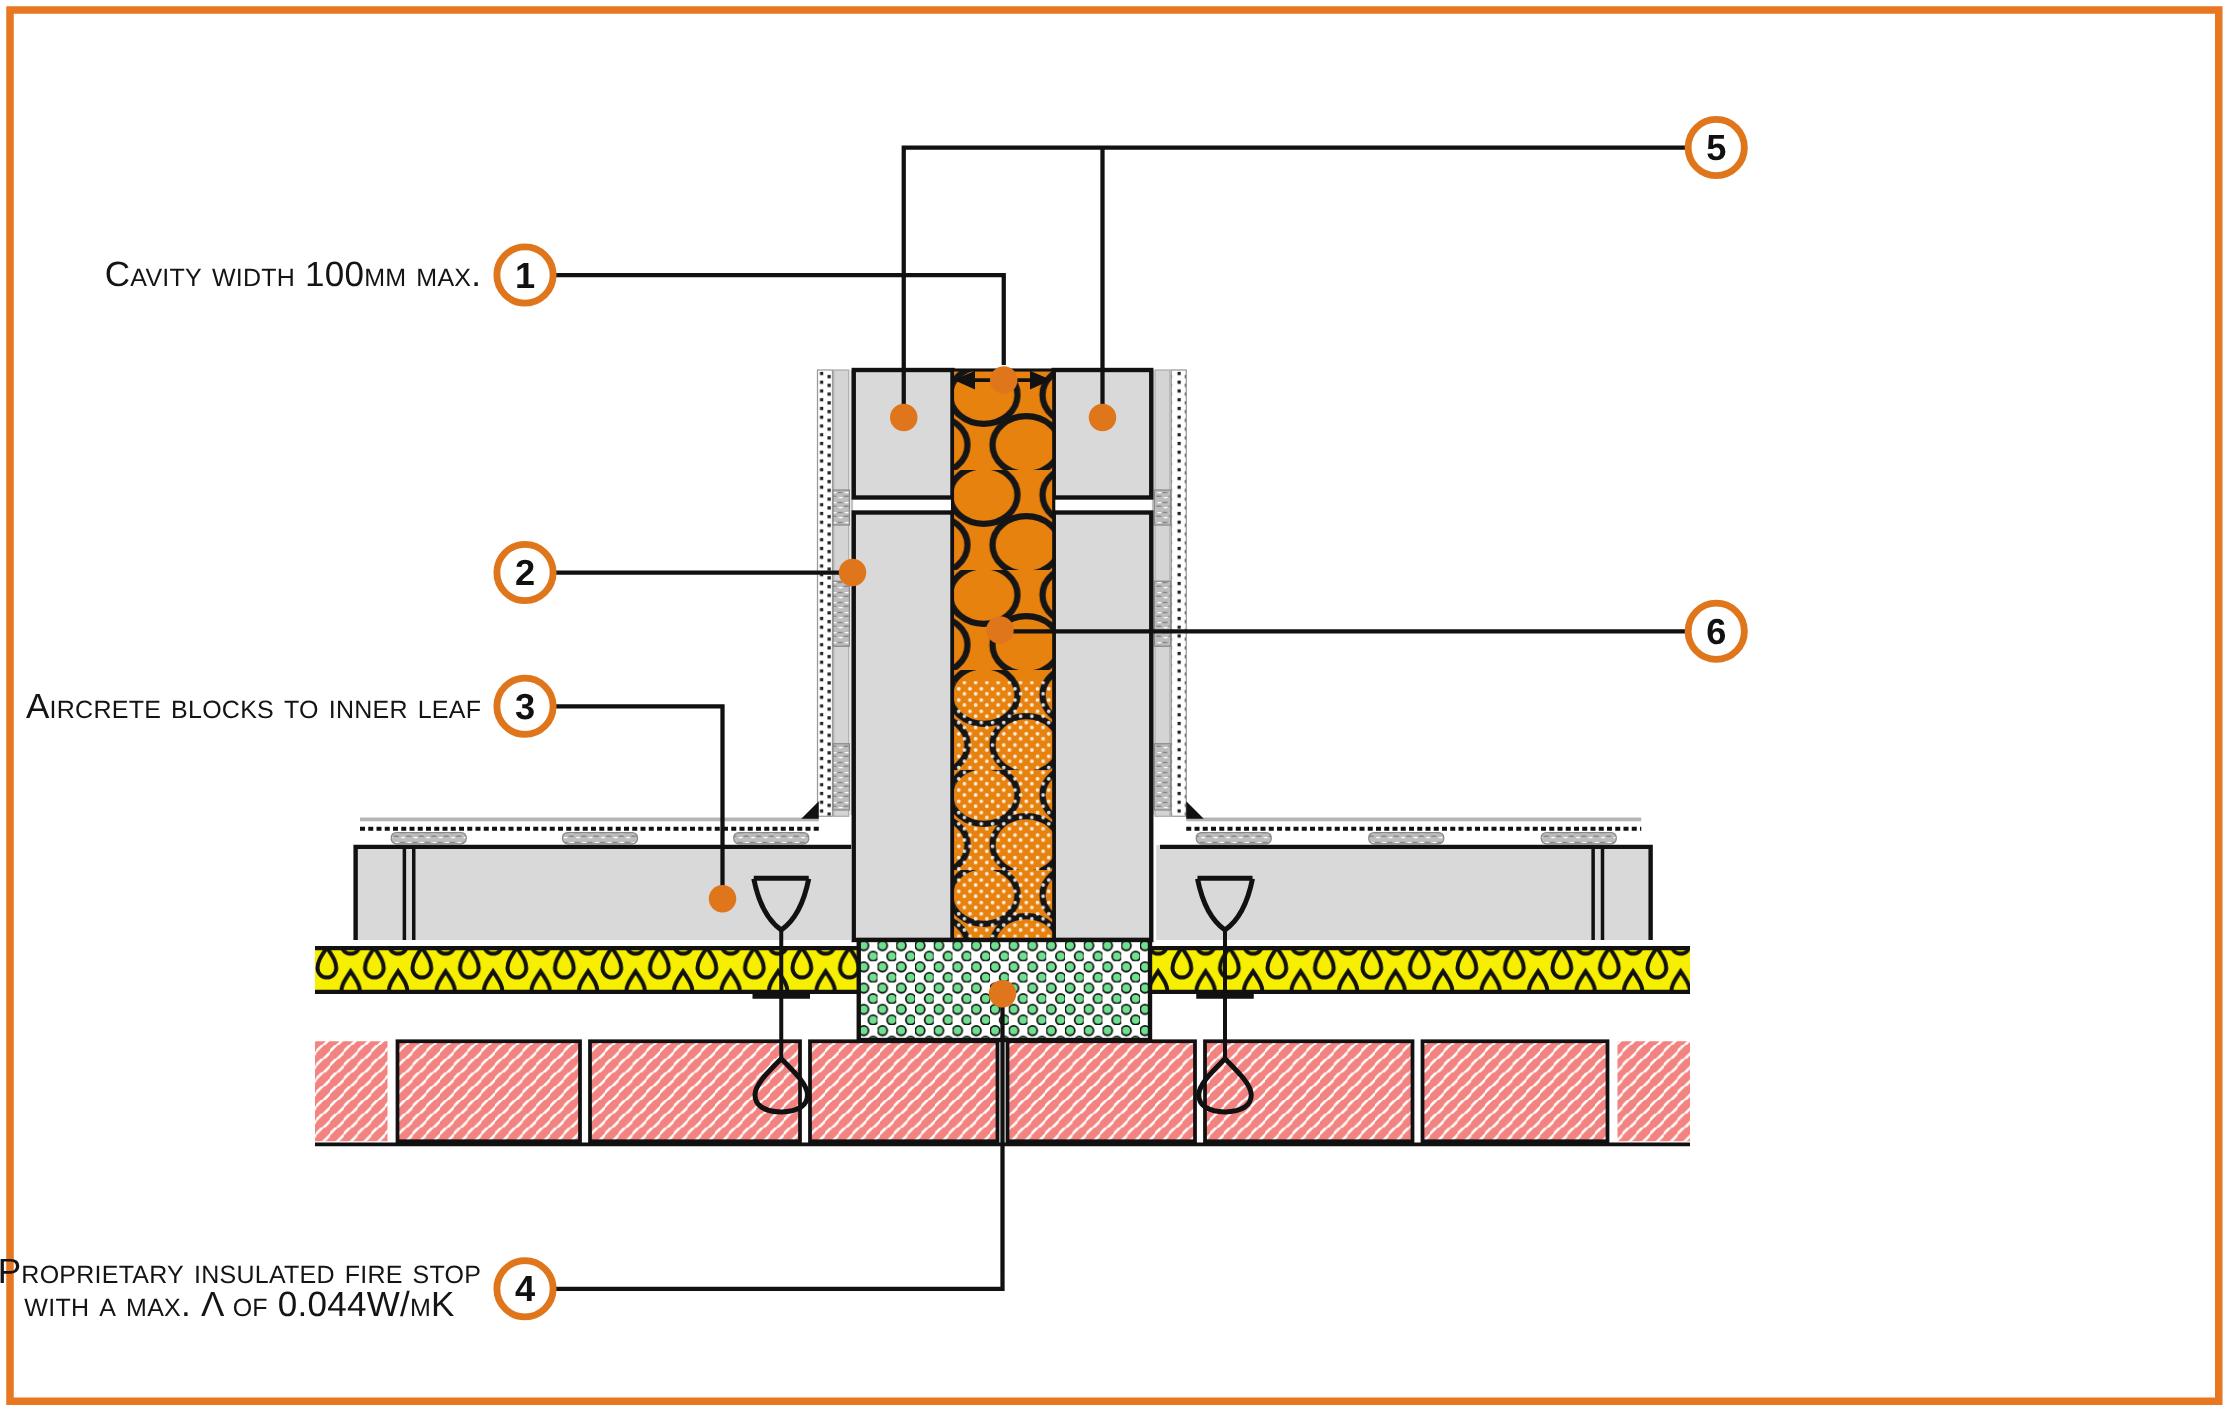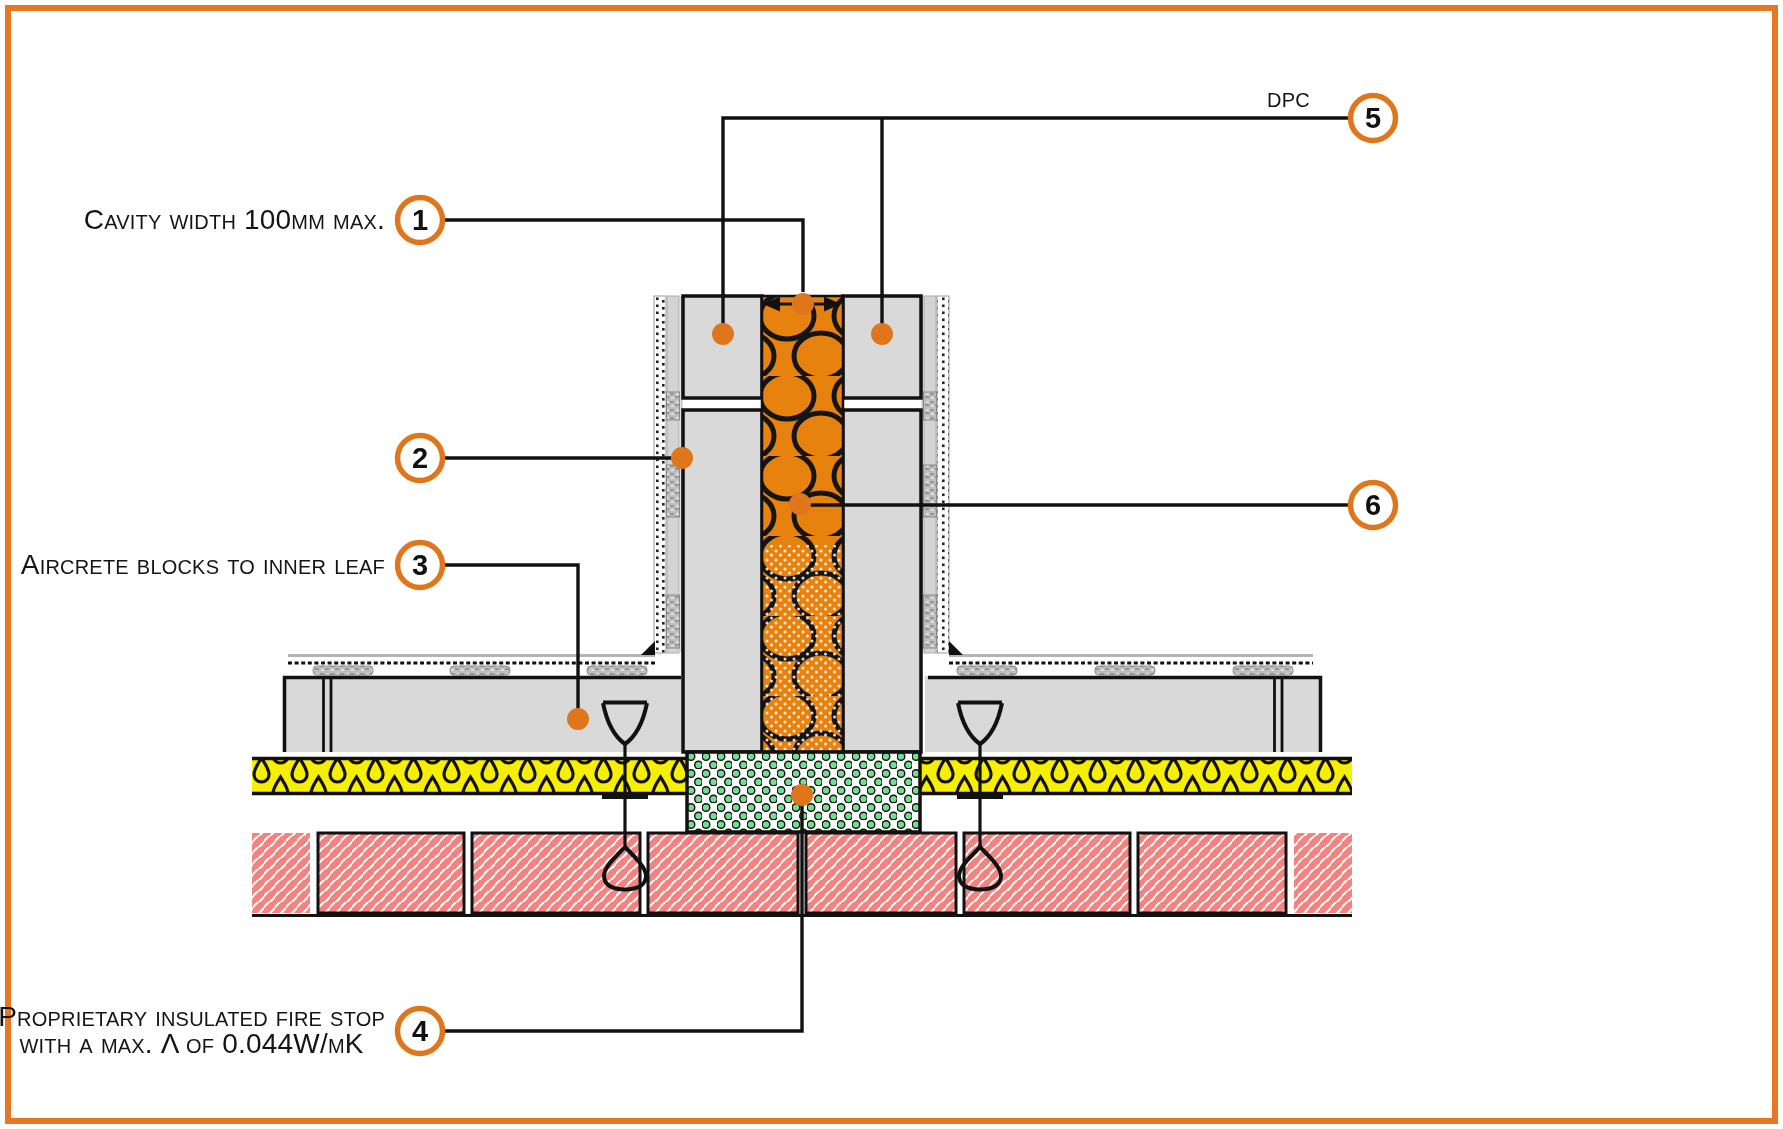--- a/index.html
+++ b/index.html
@@ -202,17 +202,16 @@
 <div class="lab r" style="right:1398px;top:551px">
   <div>Aircrete blocks to inner leaf</div>
 </div>
 
 <div class="lab r" style="right:1398px;top:1003px">
   <div>Proprietary insulated fire stop</div>
   <div>with a max. Λ of 0.044W/mK</div>
 </div>
 
 <div class="lab lh29" style="left:1267px;top:83px">
-  <div>dpc</div>
 </div>
 
 
 </div>
 
 </body></html>

